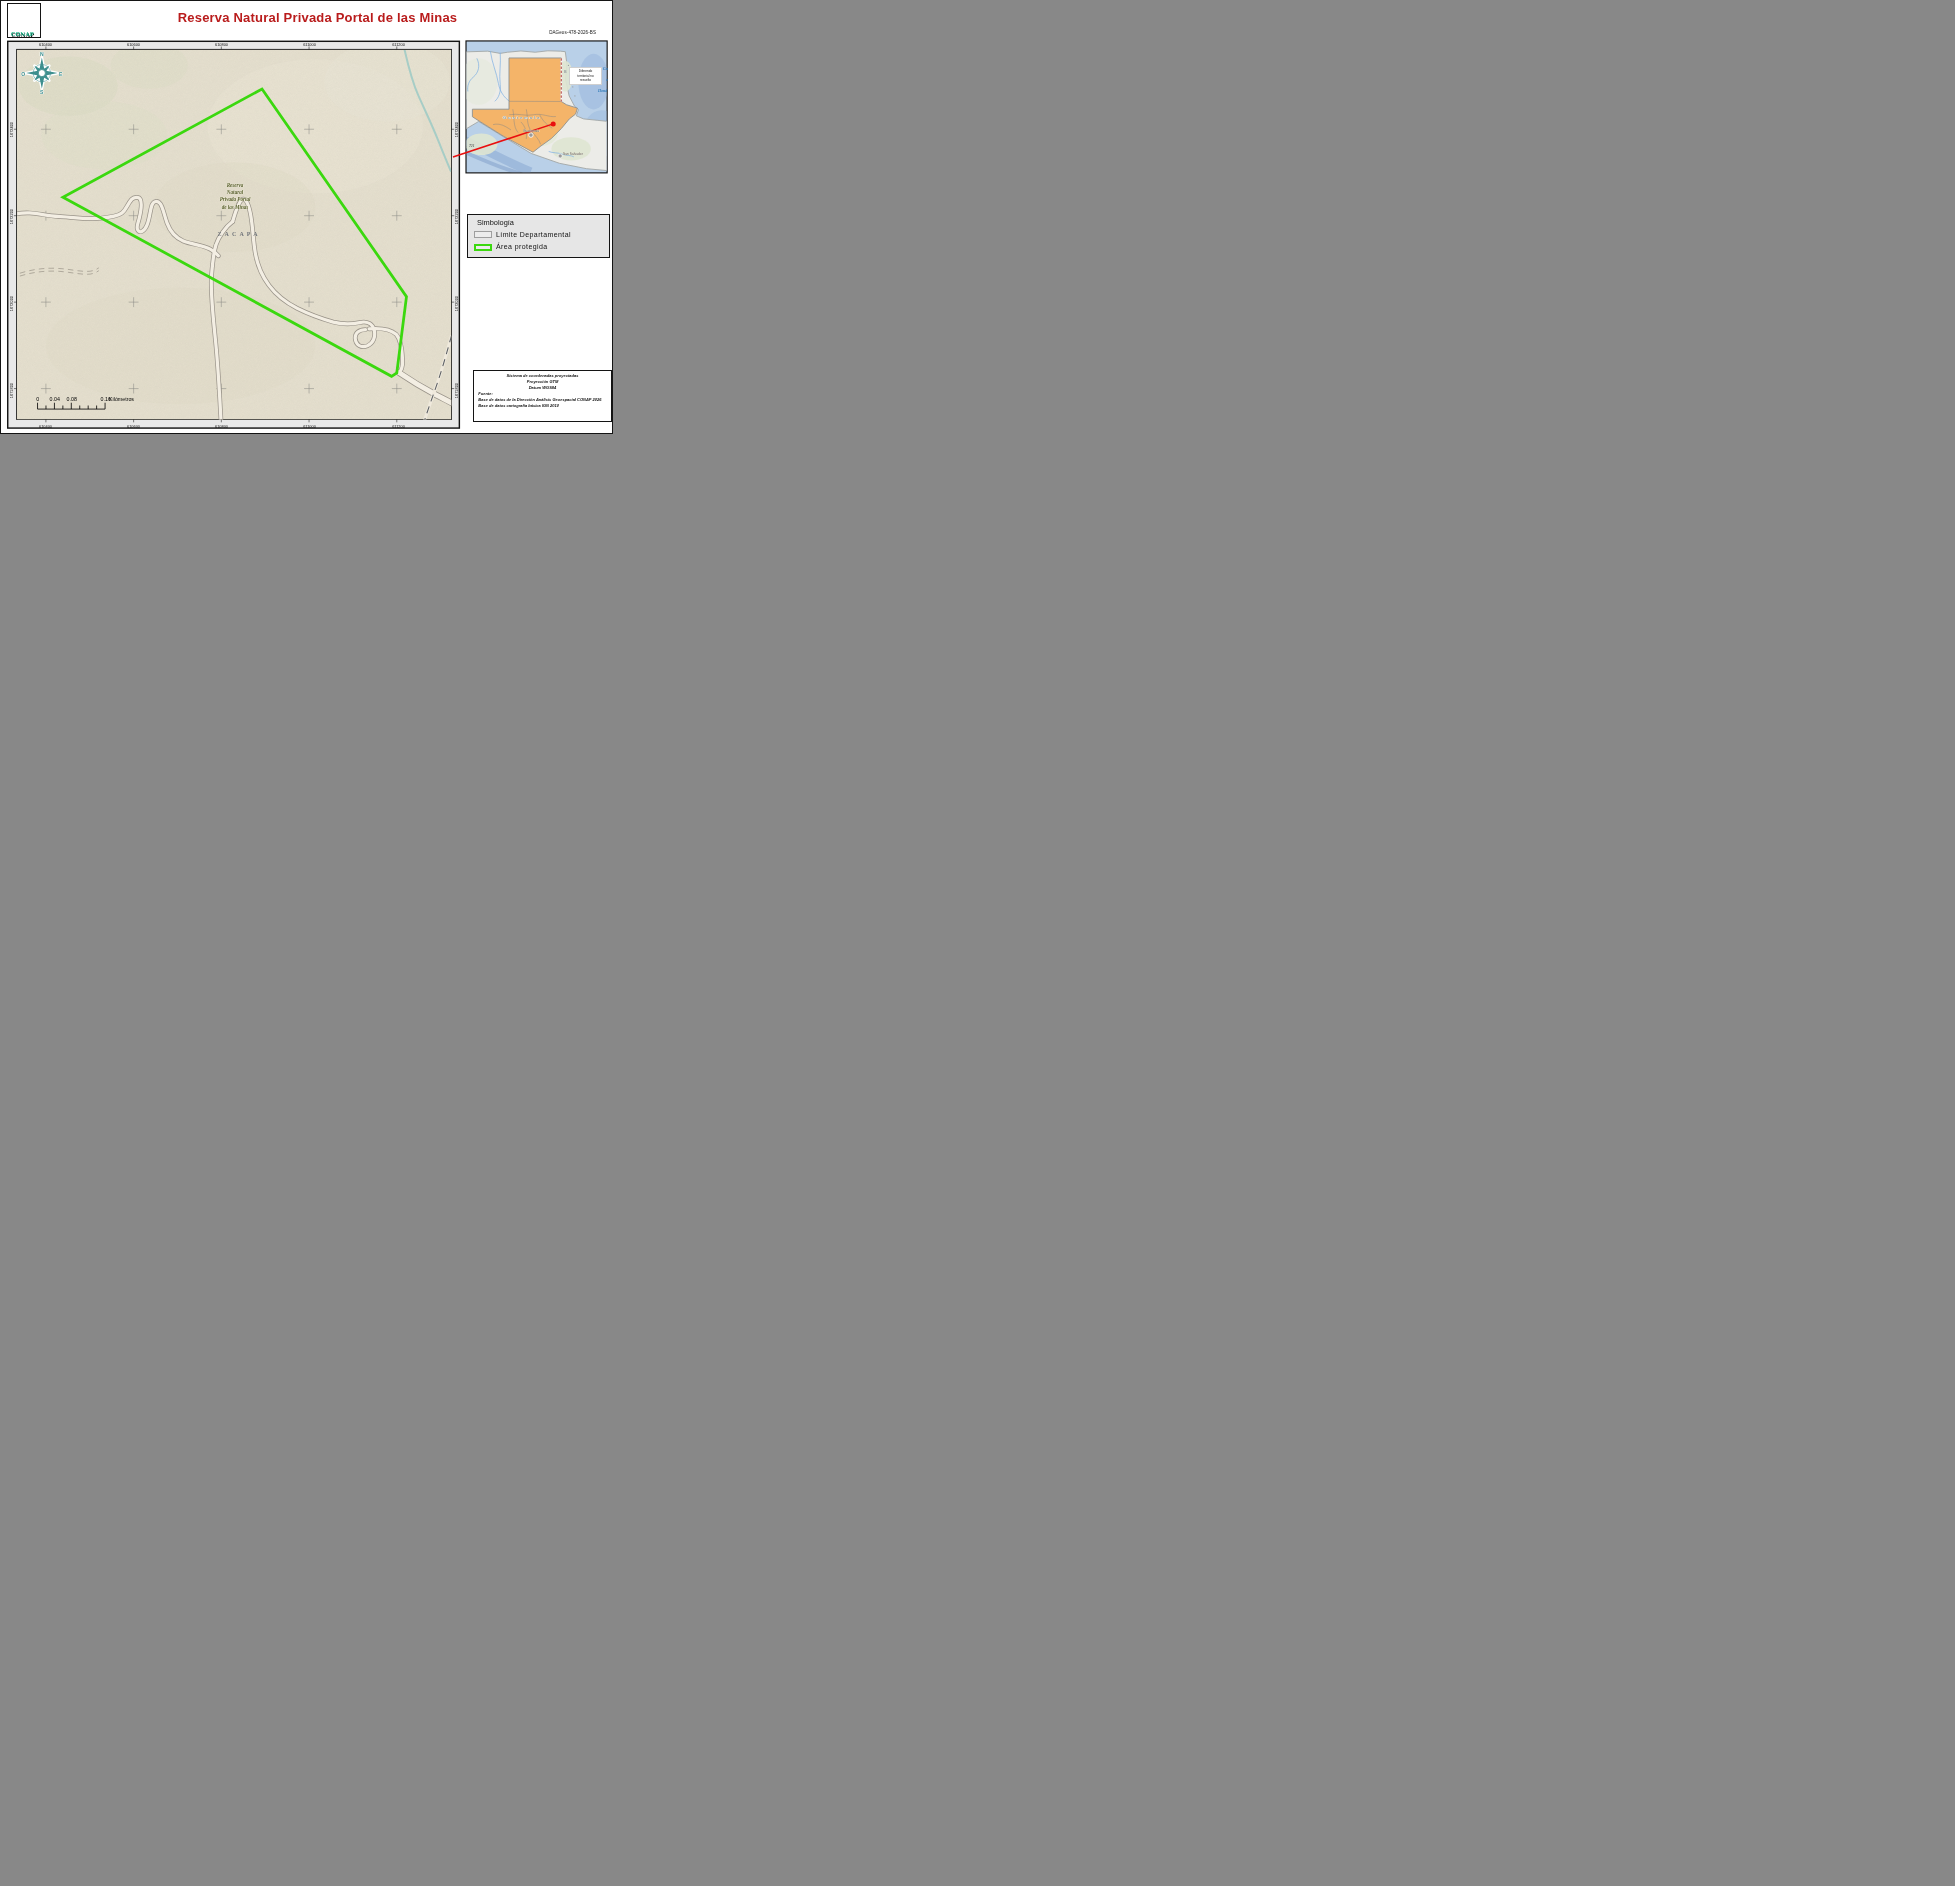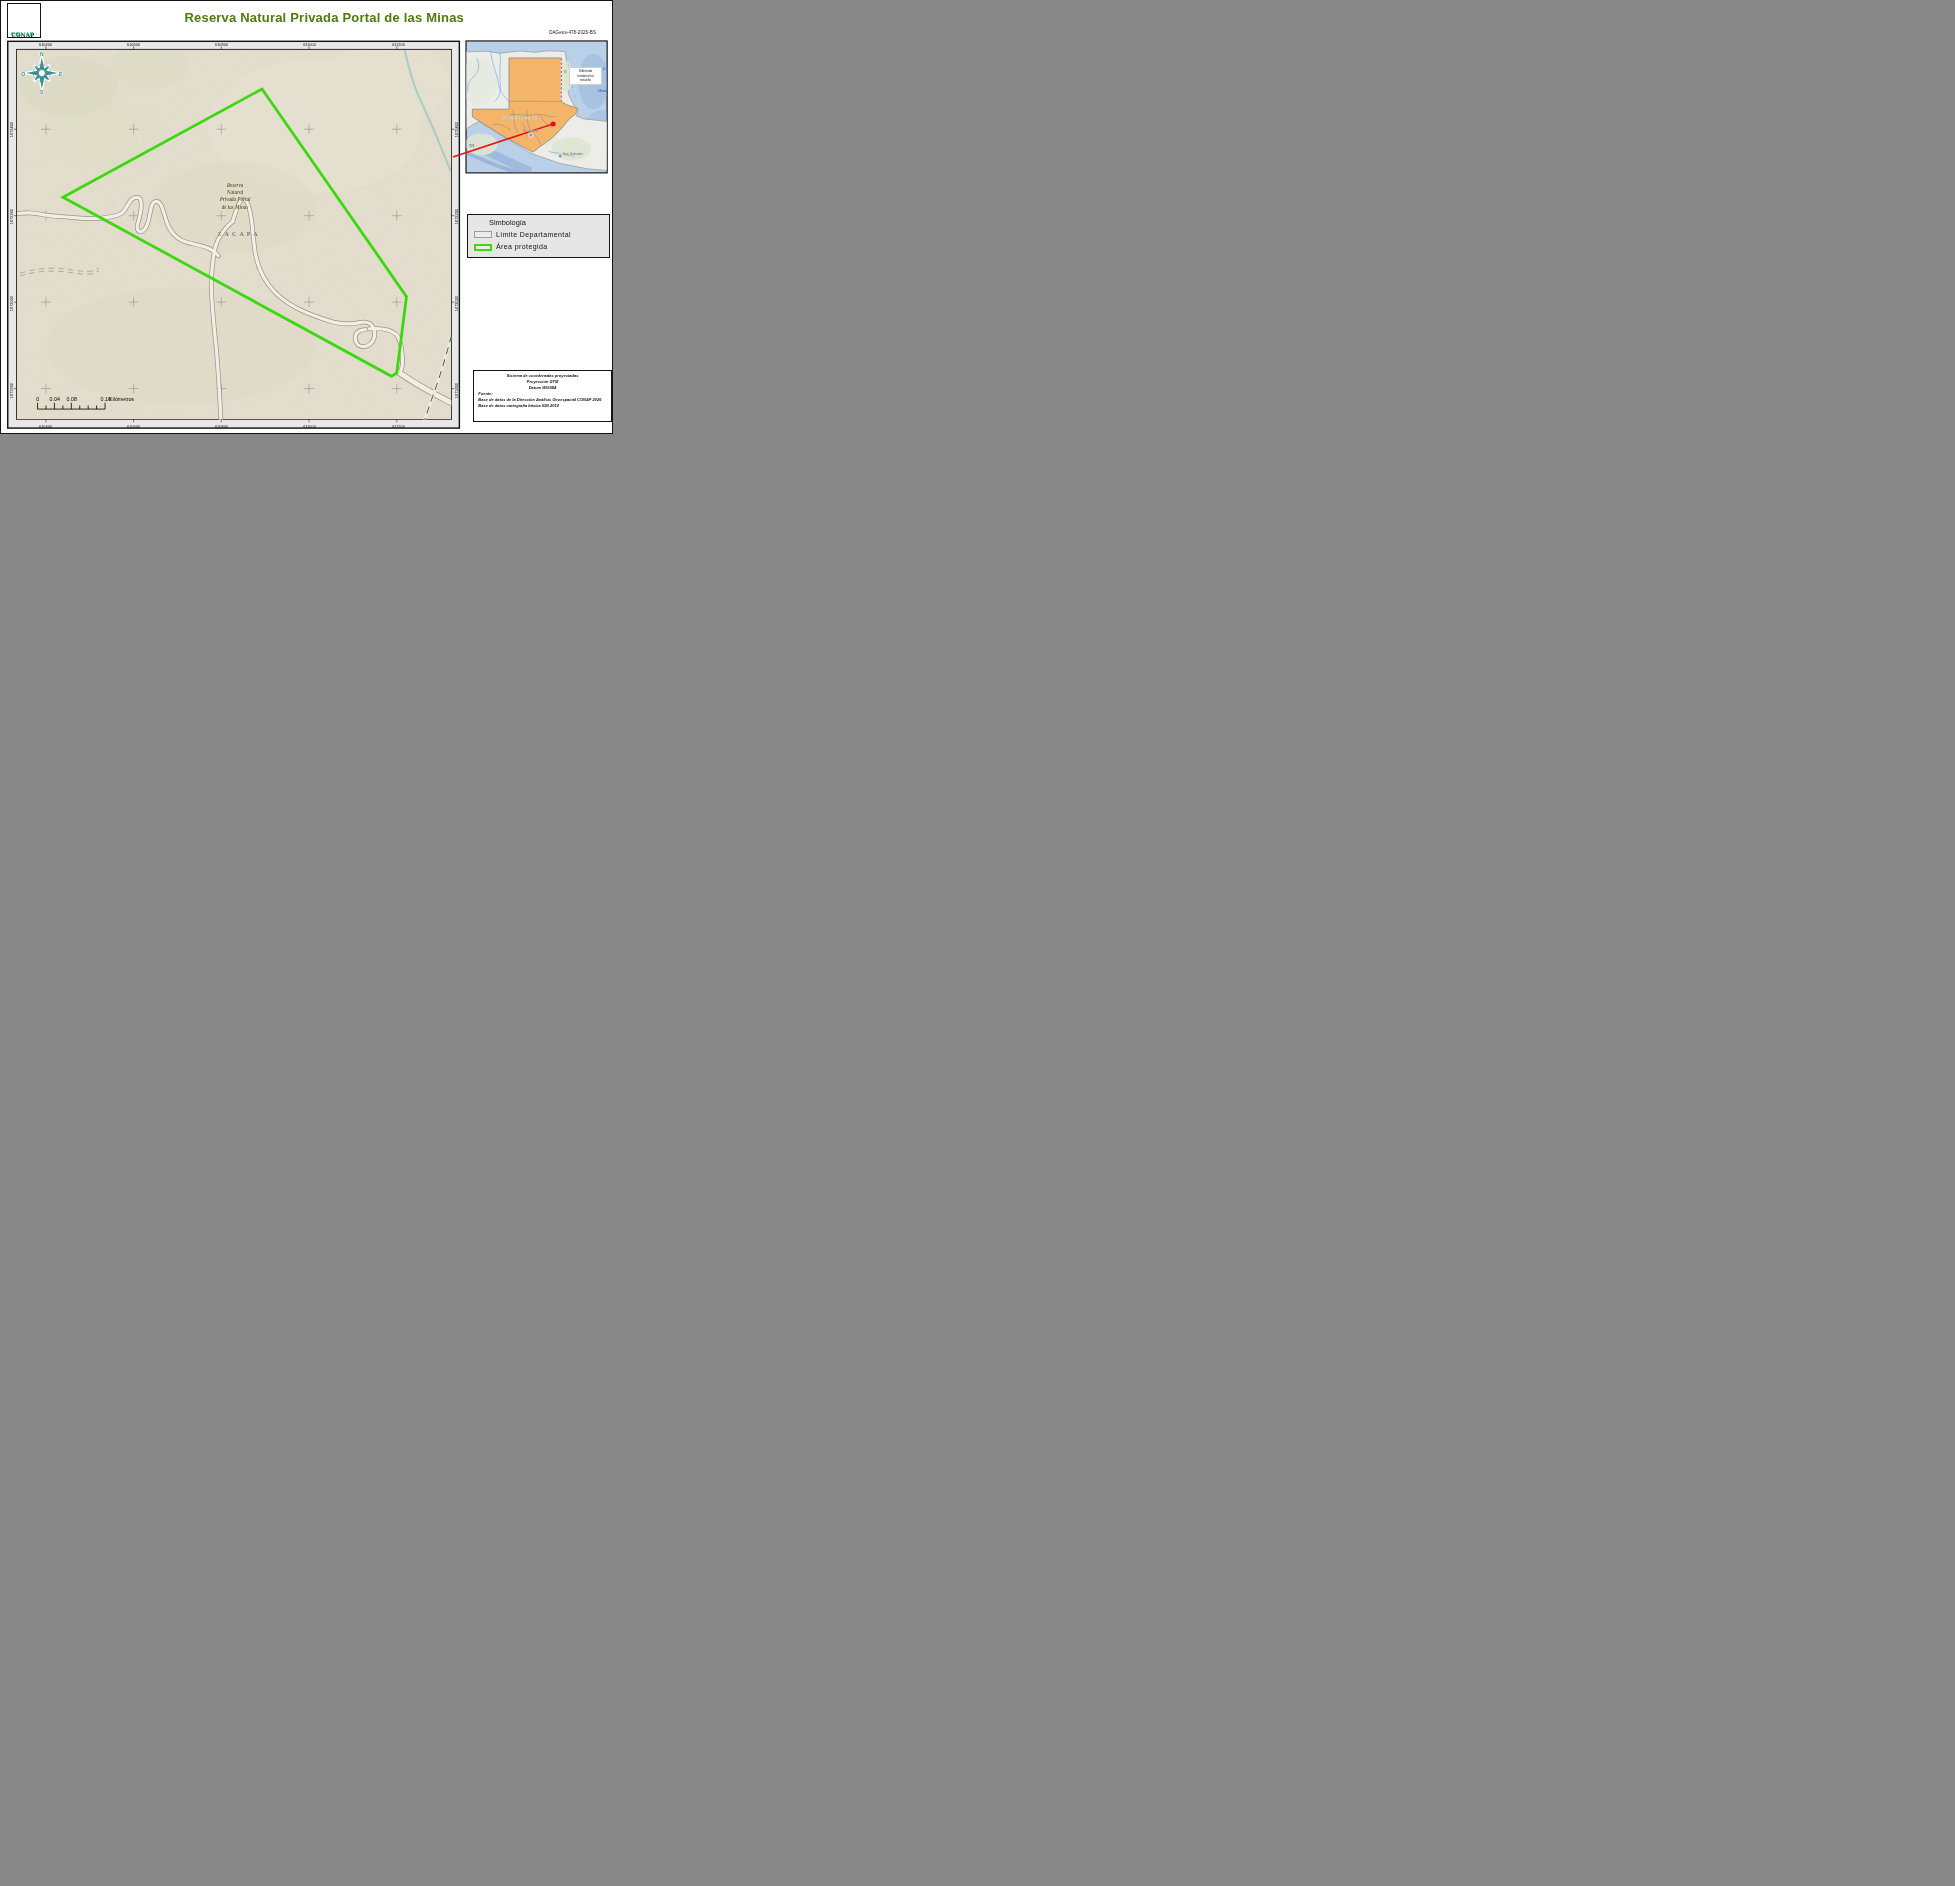--- a/index.html
+++ b/index.html
@@ -2,21 +2,21 @@
 <html style="font-size:6.3px"><head>
 <meta charset="utf-8">
 <style>
   html,body{margin:0;padding:0;background:#888;}
   .page{position:relative;width:613px;height:434px;background:#fff;border:1.2px solid #141414;box-sizing:border-box;overflow:hidden;font-family:"Liberation Sans",sans-serif;}
   .abs{position:absolute;}
   svg{display:block;}
   
   .logo-box{left:5.5px;top:2px;width:32px;height:33px;border:1px solid #141414;background:#fff;}
   .conap-txt{left:5.5px;top:30px;width:32px;text-align:center;font-family:"DejaVu Serif",serif;font-weight:bold;font-size:5.3px;color:#00a87a;text-shadow:0.5px 0.5px 0 #1c1c1c;letter-spacing:0.2px;}
-  .map-title{left:150px;top:9px;width:313px;text-align:right;font-size:13px;font-weight:600;color:#4d7c0f;letter-spacing:0.2px;}
+  .map-title{left:160px;top:9px;width:313px;text-align:center;font-size:13px;font-weight:600;color:#b91c1c;letter-spacing:0.2px;}
   .doc-code{left:520px;top:29px;width:75px;text-align:right;font-size:4.5px;color:#141414;letter-spacing:0.1px;}
   
   .coord{width:31px;height:5.1px;text-align:center;font-size:3.9px;color:#111;}
   .rot{transform:rotate(-90deg);}
   
   .cletter{width:15.6px;text-align:center;font-weight:bold;font-size:5.1px;color:#3d8f8e;text-shadow:0 0 1.2px #fff,0 0 1.2px #fff,0.4px 0.4px 0 #fff,-0.4px -0.4px 0 #fff;}
   
   .sb{width:23.5px;text-align:center;font-size:5.3px;color:#000;}
   
   .reserve-label{left:199px;top:181px;width:70px;text-align:center;font-family:"Liberation Serif",serif;font-style:italic;font-weight:bold;font-size:5.1px;line-height:7.2px;color:#565e2c;text-shadow:0 0 0.8px #f2eedd,0 0 1.2px #f2eedd,0.4px 0.4px 0 #f2eedd,-0.4px -0.4px 0 #f2eedd;}
@@ -25,21 +25,21 @@
   .inset-labels{left:466px;top:39px;width:143px;height:134px;overflow:hidden;}
   .ins{position:absolute;white-space:nowrap;}
   .country{left:23.5px;top:75px;width:63px;text-align:center;font-size:4.3px;font-weight:bold;color:#8f948a;letter-spacing:1.8px;text-shadow:0 0 0.8px #fff,0.4px 0.4px 0 #fff,-0.4px -0.4px 0 #fff;}
   .city{font-size:3.3px;color:#5f646b;text-shadow:0 0 0.8px #f7dcb2,0.4px 0.4px 0 rgba(255,255,255,.7);}
   .diferendo{left:102px;top:26.6px;width:33px;height:18px;background:#fff;border:0.4px solid #cfcfcf;text-align:center;font-size:3.1px;line-height:1.45;color:#111;padding-top:1.6px;box-sizing:border-box;}
   .depth{left:2px;top:104px;font-family:"Liberation Serif",serif;font-style:italic;font-size:3.7px;color:#26262a;}
   .gulf{font-family:"Liberation Serif",serif;font-style:italic;font-weight:bold;color:#2f7ab8;font-size:3.9px;}
   .belize-b{left:97px;top:30px;font-size:3.7px;font-weight:bold;color:#9aa0a4;}
   
   .legend{left:466px;top:213px;width:143px;height:44px;background:#e6e6e6;border:1px solid #141414;box-sizing:border-box;}
-  .legend-title{left:476px;top:217px;font-size:7.4px;color:#111;margin-left:12px;}
+  .legend-title{left:476px;top:217px;font-size:7.4px;color:#111;}
   .sw{width:17.6px;height:7.4px;box-sizing:border-box;background:#ececec;}
   .sw1{left:473px;top:230px;border:1.8px solid #9e9e9e;}
   .sw2{left:473px;top:243px;border:2px solid #3bd80f;}
   .legend-item{left:495px;width:109px;font-size:7px;color:#111;letter-spacing:0.4px;}
   
   .info{left:472px;top:369px;width:139px;height:52px;background:#fff;border:0.8px solid #141414;box-sizing:border-box;font-family:"Liberation Sans",sans-serif;font-weight:bold;font-style:italic;font-size:4px;line-height:6px;color:#111;padding:2px 4.3px 0 4.3px;}
   .tc{text-align:center;}
   .just{text-align:justify;}
 </style>
 </head>

